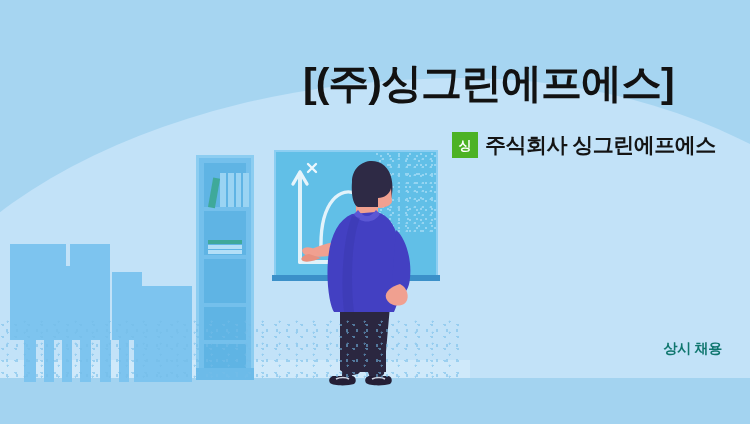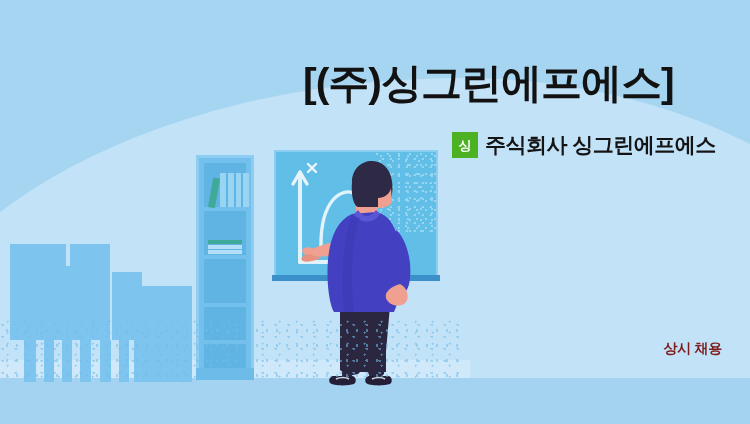--- a/index.html
+++ b/index.html
@@ -208,21 +208,21 @@
     font-weight: 700;
     color: #141414;
     letter-spacing: -.5px;
   }
   .hiring {
     position: absolute;
     right: 28px;
     top: 340px;
     font-size: 14px;
     font-weight: 700;
-    color: #7f1d1d;
+    color: #0f766e;
     letter-spacing: -.3px;
     white-space: nowrap;
   }
 </style>
 </head>
 <body>
 
 <div id="banner">
 
   <div class="bg-base"></div>

